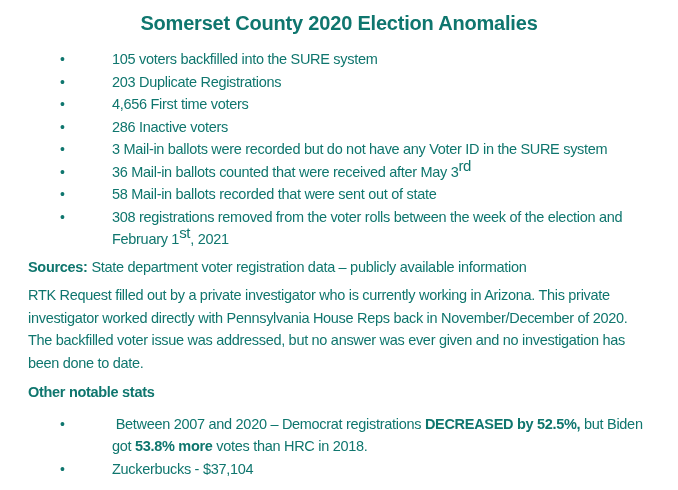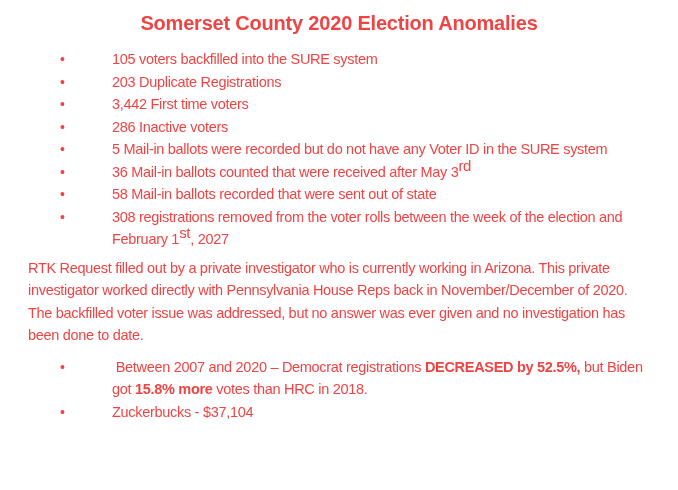--- a/index.html
+++ b/index.html
@@ -65,60 +65,62 @@
   }
   sup {
     font-size: 15px;
     line-height: 0;
     vertical-align: super;
   }
 </style>
 </head>
 <body>
 
-<div class="page" style="color: #ef4444; background: rgb(255, 255, 255);">
+<div class="page" style="color: #0f766e; background: rgb(255, 255, 255);">
   <div class="title">Somerset County 2020 Election Anomalies</div>
   <div class="list">
       <div class="li">
         <span class="bullet">•</span>
         <span class="li-text"><span>105 voters backfilled into the SURE system</span></span>
       </div>
       <div class="li">
         <span class="bullet">•</span>
         <span class="li-text"><span>203 Duplicate Registrations</span></span>
       </div>
       <div class="li">
         <span class="bullet">•</span>
-        <span class="li-text"><span>3,442 First time voters</span></span>
+        <span class="li-text"><span>4,656 First time voters</span></span>
       </div>
       <div class="li">
         <span class="bullet">•</span>
         <span class="li-text"><span>286 Inactive voters</span></span>
       </div>
       <div class="li">
         <span class="bullet">•</span>
-        <span class="li-text"><span>5 Mail-in ballots were recorded but do not have any Voter ID in the SURE system</span></span>
+        <span class="li-text"><span>3 Mail-in ballots were recorded but do not have any Voter ID in the SURE system</span></span>
       </div>
       <div class="li">
         <span class="bullet">•</span>
         <span class="li-text"><span>36 Mail-in ballots counted that were received after May 3</span><sup>rd</sup></span>
       </div>
       <div class="li">
         <span class="bullet">•</span>
         <span class="li-text"><span>58 Mail-in ballots recorded that were sent out of state</span></span>
       </div>
       <div class="li">
         <span class="bullet">•</span>
-        <span class="li-text"><span>308 registrations removed from the voter rolls between the week of the election and February 1</span><sup>st</sup><span>, 2027</span></span>
+        <span class="li-text"><span>308 registrations removed from the voter rolls between the week of the election and February 1</span><sup>st</sup><span>, 2021</span></span>
       </div>
     </div>
+  <div class="sources"><span class="b">Sources:</span><span> State department voter registration data – publicly available information</span></div>
   <div class="para">RTK Request filled out by a private investigator who is currently working in Arizona. This private investigator worked directly with Pennsylvania House Reps back in November/December of 2020. The backfilled voter issue was addressed, but no answer was ever given and no investigation has been done to date.</div>
+  <div class="heading2">Other notable stats</div>
   <div class="list list2">
       <div class="li">
         <span class="bullet">•</span>
-        <span class="li-text"><span> Between 2007 and 2020 – Democrat registrations </span><span class="b">DECREASED by 52.5%,</span><span> but Biden got </span><span class="b">15.8% more</span><span> votes than HRC in 2018.</span></span>
+        <span class="li-text"><span> Between 2007 and 2020 – Democrat registrations </span><span class="b">DECREASED by 52.5%,</span><span> but Biden got </span><span class="b">53.8% more</span><span> votes than HRC in 2018.</span></span>
       </div>
       <div class="li">
         <span class="bullet">•</span>
         <span class="li-text"><span>Zuckerbucks - $37,104</span></span>
       </div>
     </div>
 </div>
 
 </body></html>

